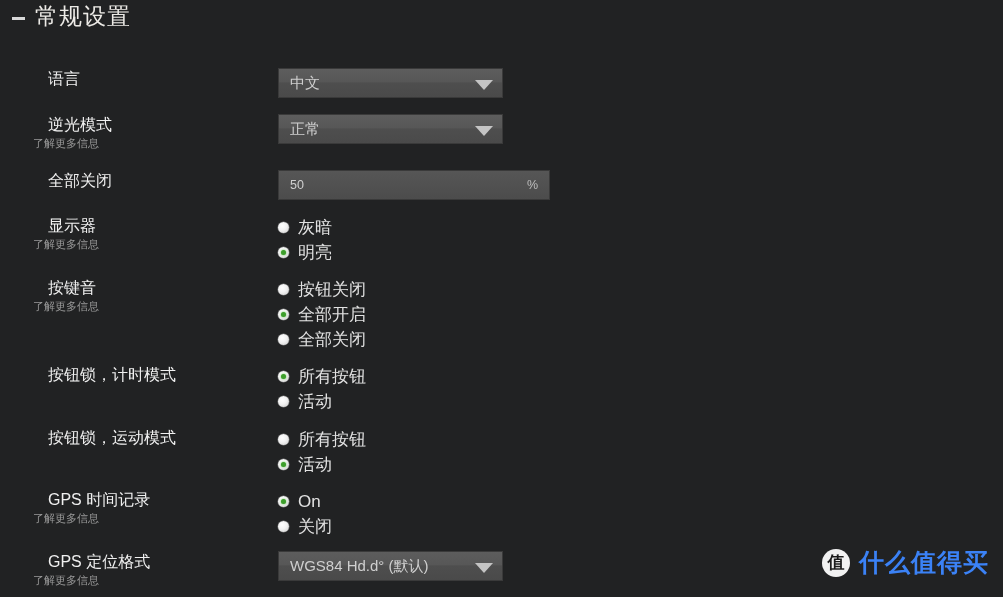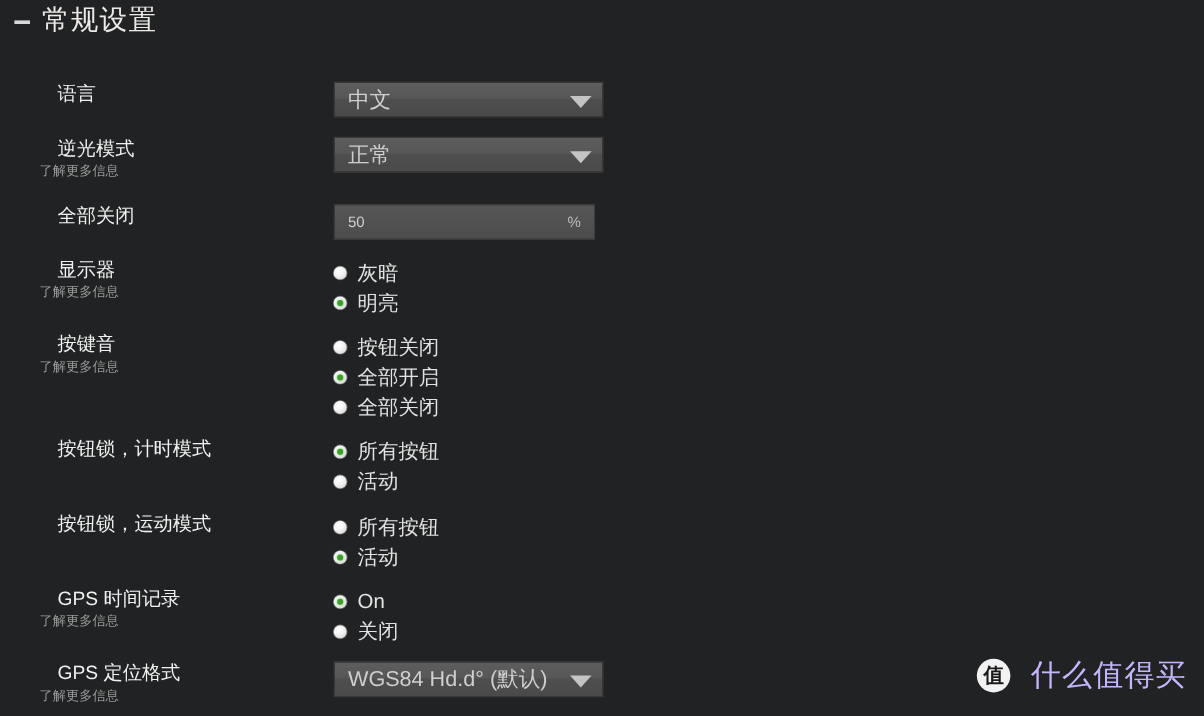--- a/index.html
+++ b/index.html
@@ -84,41 +84,41 @@
     height: 30px;
     background: linear-gradient(to bottom, #5d5d5d 0%, #575757 45%, #4e4e4e 50%, #4a4a4a 100%);
     border: 1px solid #3a3a3a;
     box-sizing: border-box;
     display: flex;
     align-items: center;
     position: relative;
     cursor: pointer;
   }
   .dropdown-value {
-    font-size: 18px;
+    font-size: 15px;
     color: #cfcfcf;
     padding-left: 11px;
     white-space: nowrap;
     overflow: hidden;
   }
   .dropdown-arrow {
     position: absolute;
     right: 9px;
     top: 50%;
     margin-top: -3px;
     width: 0;
     height: 0;
     border-left: 9px solid transparent;
     border-right: 9px solid transparent;
     border-top: 10px solid #c4c4c4;
   }
 
   
   .numfield {
-    width: 218px;
+    width: 272px;
     height: 30px;
     background: linear-gradient(to bottom, #565656 0%, #515151 50%, #4c4c4c 100%);
     border: 1px solid #3a3a3a;
     box-sizing: border-box;
     display: flex;
     align-items: center;
     justify-content: space-between;
     cursor: text;
   }
   .numfield-value {
@@ -183,25 +183,24 @@
     background: #f2f2f2;
     color: #1b1b1b;
     font-size: 17px;
     line-height: 28px;
     text-align: center;
     font-family: "Liberation Sans", "DejaVu Sans", sans-serif;
     font-weight: bold;
   }
   .wm-text {
     font-size: 25px;
-    color: #c4b5fd;
-    font-weight: normal;
+    color: #3b82f6;
+    font-weight: bold;
     letter-spacing: 1px;
     white-space: nowrap;
-    margin-left: 8px;
   }
 </style>
 </head>
 <body>
 
 <div class="section-header">
   <span class="collapse-icon"></span>
   <span class="section-title">常规设置</span>
 </div>
 

